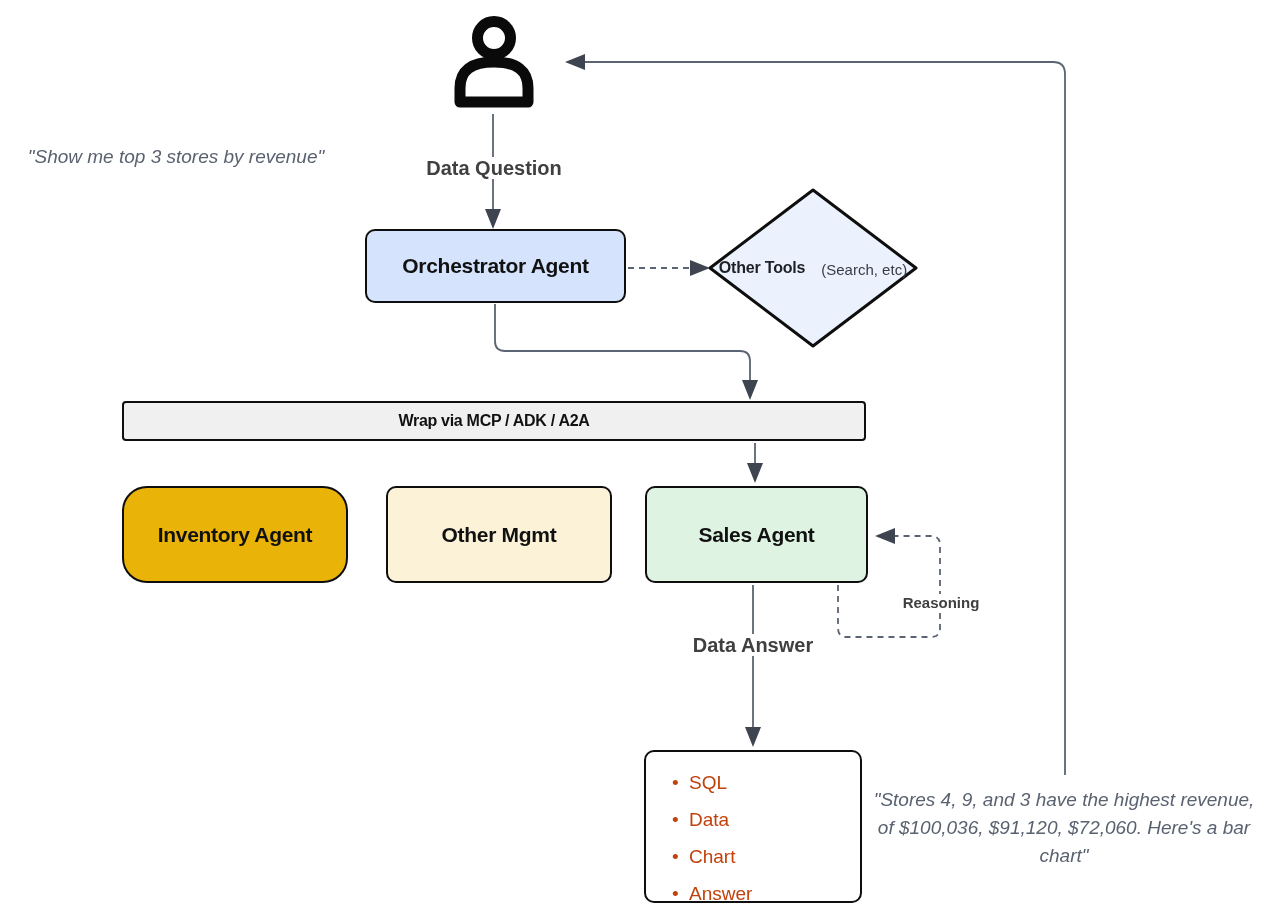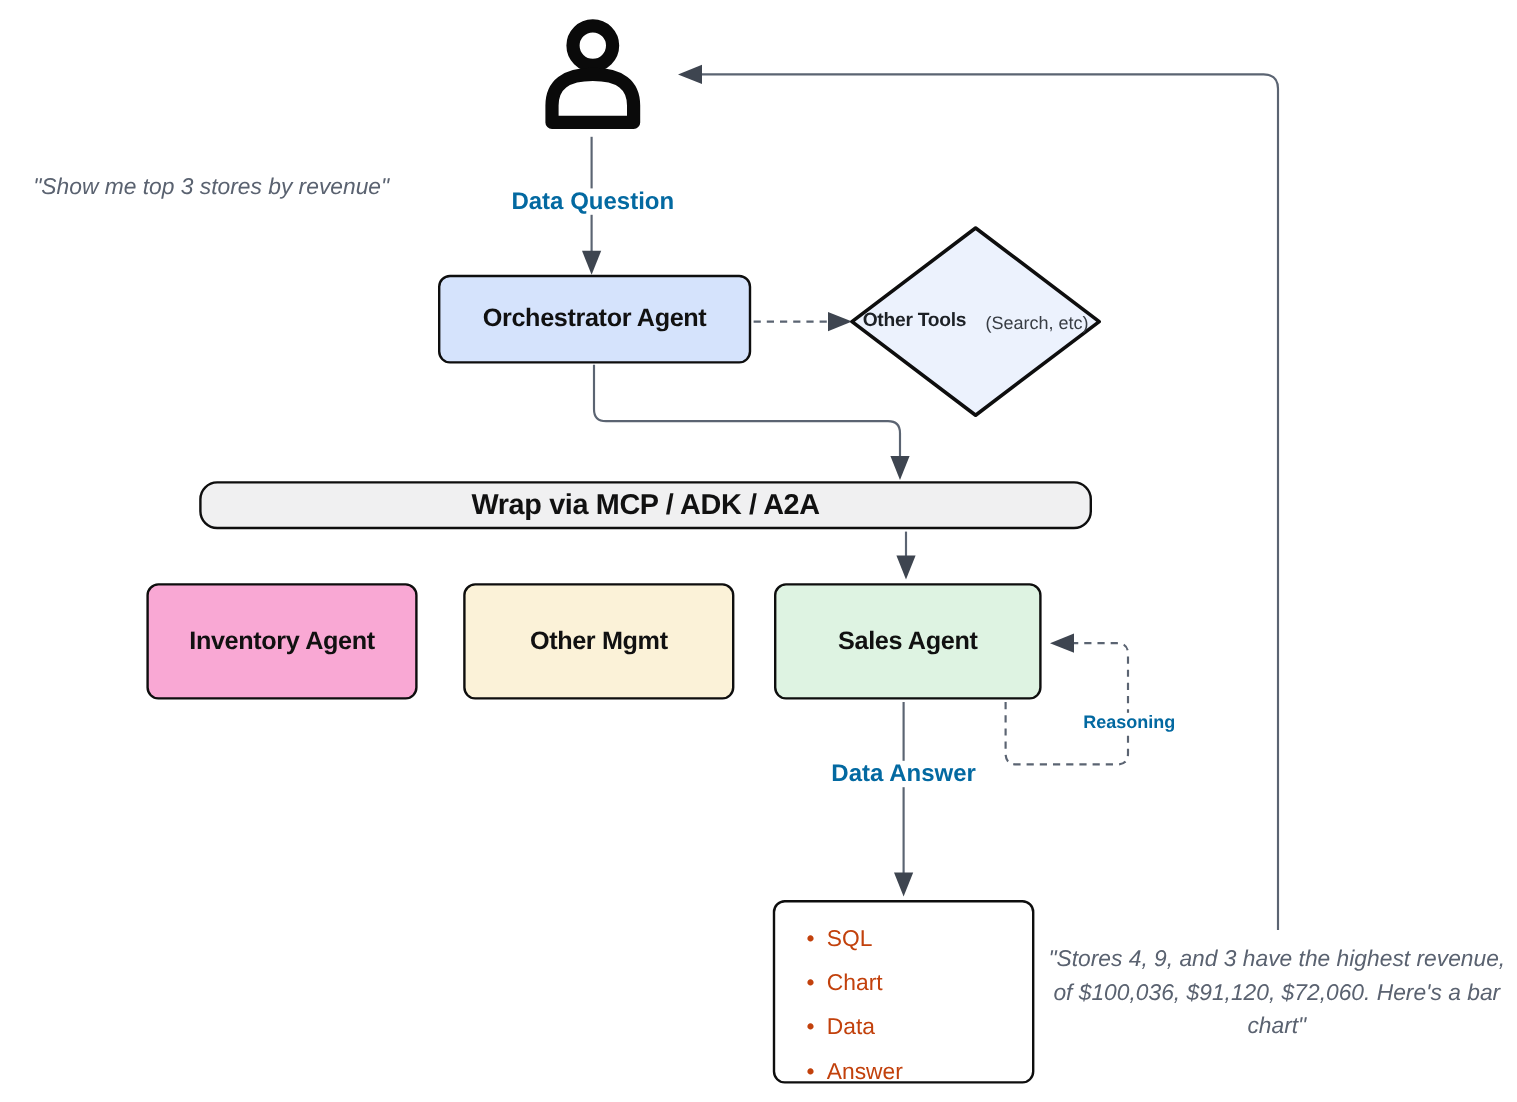--- a/index.html
+++ b/index.html
@@ -8,42 +8,42 @@
     font-family:"Liberation Sans","DejaVu Sans",sans-serif;overflow:hidden;
   }
   .abs{position:absolute;}
   #connector-layer{position:absolute;left:0;top:0;z-index:1;pointer-events:none;}
   .node{
     position:absolute;z-index:2;display:flex;align-items:center;justify-content:center;
     border:2.5px solid #0e0e0e;border-radius:10px;box-sizing:border-box;
     font-weight:bold;font-size:21px;color:#111;letter-spacing:-0.3px;text-align:right;
   }
   #orchestrator-box{left:365px;top:229px;width:261px;height:74px;}
-  #wrap-bar{left:122px;top:401px;width:744px;height:40px;border-radius:15px;font-size:24px;margin-left:44px;}
+  #wrap-bar{left:122px;top:401px;width:744px;height:40px;border-radius:4px;font-size:16px;}
   #inventory-box{left:122px;top:486px;width:226px;height:97px;}
   #vendor-box{left:386px;top:486px;width:226px;height:97px;}
   #sales-box{left:645px;top:486px;width:223px;height:97px;}
   #output-box{
     left:644px;top:750px;width:218px;height:153px;z-index:2;position:absolute;
     background:#ffffff;border:2.5px solid #0e0e0e;border-radius:10px;box-sizing:border-box;
   }
   #output-box ul{list-style:none;margin:12px 0 0 0;padding:0 0 0 26px;}
   #output-box li{
     font-size:19px;line-height:37px;color:#c2410c;position:relative;padding-left:17px;
   }
   #output-box li::before{content:"\2022";position:absolute;left:0;top:0;}
   #diamond-wrap{left:706px;top:186px;width:214px;height:164px;z-index:2;}
   #diamond-text{
     left:706px;top:186px;width:214px;height:164px;z-index:3;display:flex;flex-direction:row;
     align-items:center;justify-content:center;text-align:center;pointer-events:none;
   }
   #diamond-text .title{font-weight:bold;font-size:16px;color:#1d2126;letter-spacing:-0.2px;}
   #diamond-text .subtitle{font-size:15px;color:#383d44;margin-top:3px;margin-left:16px;}
   .flow-label{
-    position:absolute;z-index:3;text-align:center;font-weight:bold;color:#0369a1;
+    position:absolute;z-index:3;text-align:center;font-weight:bold;color:#404040;
   }
   .flow-label > span{background:#ffffff;padding:0 5px;}
   #label-data-question{left:394px;top:157px;width:200px;font-size:20px;}
   #label-data-answer{left:653px;top:634px;width:200px;font-size:20px;}
   #label-reasoning{left:861px;top:594px;width:160px;font-size:15px;}
   .quote{
     position:absolute;z-index:3;font-style:italic;font-size:19px;color:#5a6270;
     line-height:28px;text-align:center;
   }
   #user-quote{left:0px;top:143px;width:352px;}
@@ -105,32 +105,32 @@
   </svg>
   <div class="abs" id="diamond-text">
     <div class="title">Other Tools</div>
     <div class="subtitle">(Search, etc)</div>
   </div>
 
   <div class="node" id="wrap-bar" style="background-color: rgb(240, 240, 241);">
     <span>Wrap via MCP / ADK / A2A</span>
   </div>
 
-  <div class="node" id="inventory-box" style="background-color: #f9a8d4;">
+  <div class="node" id="inventory-box" style="background-color: #eab308; border-radius: 25px;">
     <span>Inventory Agent</span>
   </div>
   <div class="node" id="vendor-box" style="background-color: rgb(251, 242, 216);">
     <span>Other Mgmt</span>
   </div>
   <div class="node" id="sales-box" style="background-color: rgb(222, 243, 226);">
     <span>Sales Agent</span>
   </div>
 
   <div id="output-box">
     <ul>
       <li>SQL</li>
+      <li>Data</li>
       <li>Chart</li>
-      <li>Data</li>
       <li>Answer</li>
     </ul>
   </div>
 
 </div>
 
 </body></html>

